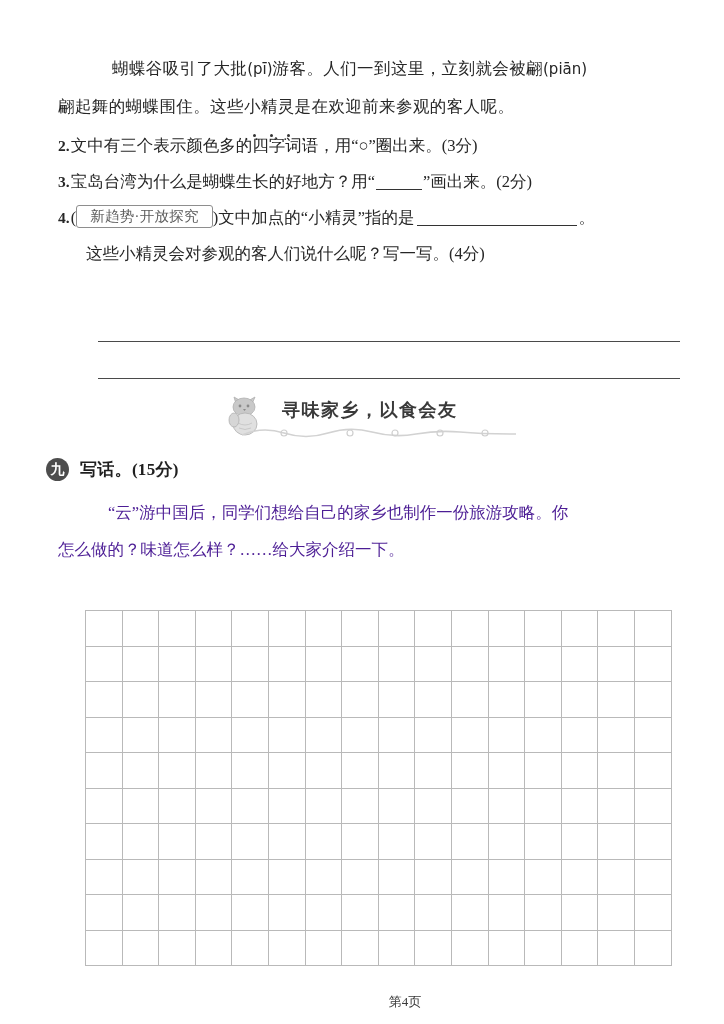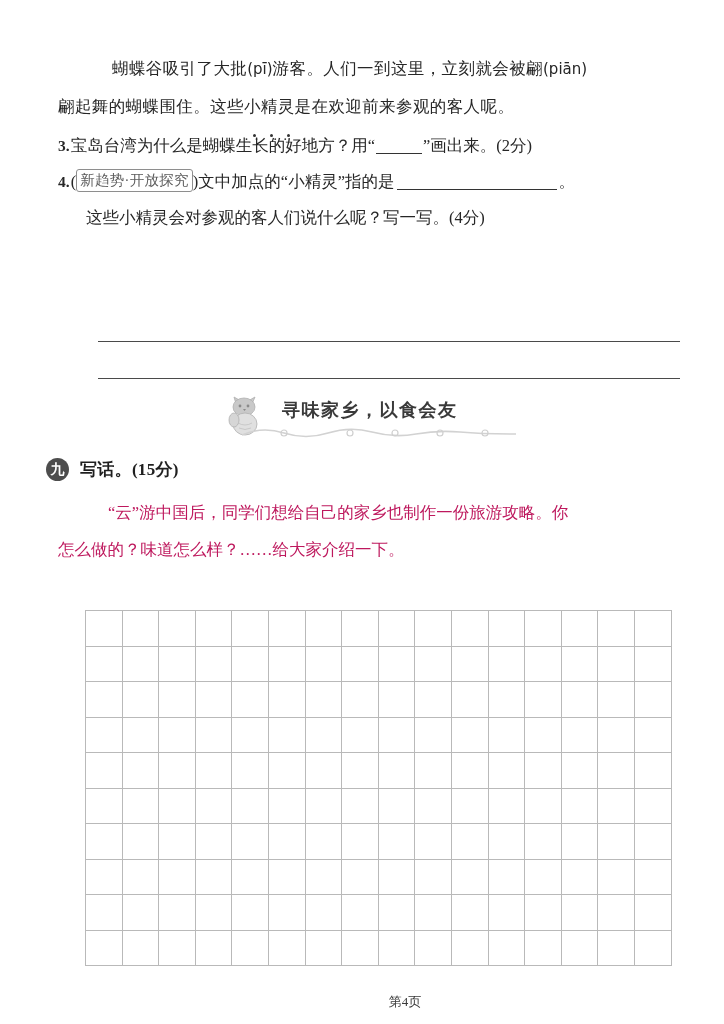--- a/index.html
+++ b/index.html
@@ -121,21 +121,21 @@
     display: inline-block;
     width: 160px;
     border-bottom: 1.1px solid #333;
     vertical-align: -3px;
     margin: 0 2px;
   }
   .tag-box {
     display: inline-block;
     border: 1.1px solid #8e8e8e;
     border-radius: 3px;
-    padding: 0px 3px;
+    padding: 0px 13px;
     font-size: 14.5px;
     line-height: 21px;
     color: #5c5c5c;
     vertical-align: 2px;
     letter-spacing: 0.3px;
   }
   .score { font-family: "Liberation Serif", serif; }
 
   
   .rule {
@@ -216,21 +216,21 @@
   .prompt {
     position: absolute;
     left: 58px;
     top: 494px;
     width: 625px;
   }
   .prompt .pl {
     font-size: 16.5px;
     line-height: 37px;
     white-space: nowrap;
-    color: #be185d;
+    color: #4c1d95;
   }
   .prompt .pl.indent { text-indent: 50px; }
 
   
   .grid-wrap {
     position: absolute;
     left: 85px;
     top: 610px;
   }
   table.grid {
@@ -271,20 +271,23 @@
             <i></i>
             <i></i>
             <i></i>
           </span></span><span>是在欢迎前来参观的客人呢。</span>
     </div>
   </div>
 
   <div class="qlist">
 
 
+    <div class="q">
+      <span class="q-num">2.</span><span>文中有三个表示颜色多的四字词语，用“○”圈出来。</span><span class="score">(3分)</span>
+    </div>
 
     <div class="q">
       <span class="q-num">3.</span><span>宝岛台湾为什么是蝴蝶生长的好地方？用“</span><span class="blank-m"></span><span>”画出来。</span><span class="score">(2分)</span>
     </div>
 
     <div class="q">
       <span class="q-num">4.</span><span>(</span><span class="tag-box">新趋势·开放探究</span><span>)文中加点的“小精灵”指的是</span><span class="blank-l"></span><span>。</span>
       <span class="q-sub">这些小精灵会对参观的客人们说什么呢？写一写。(4分)</span>
     </div>
 

